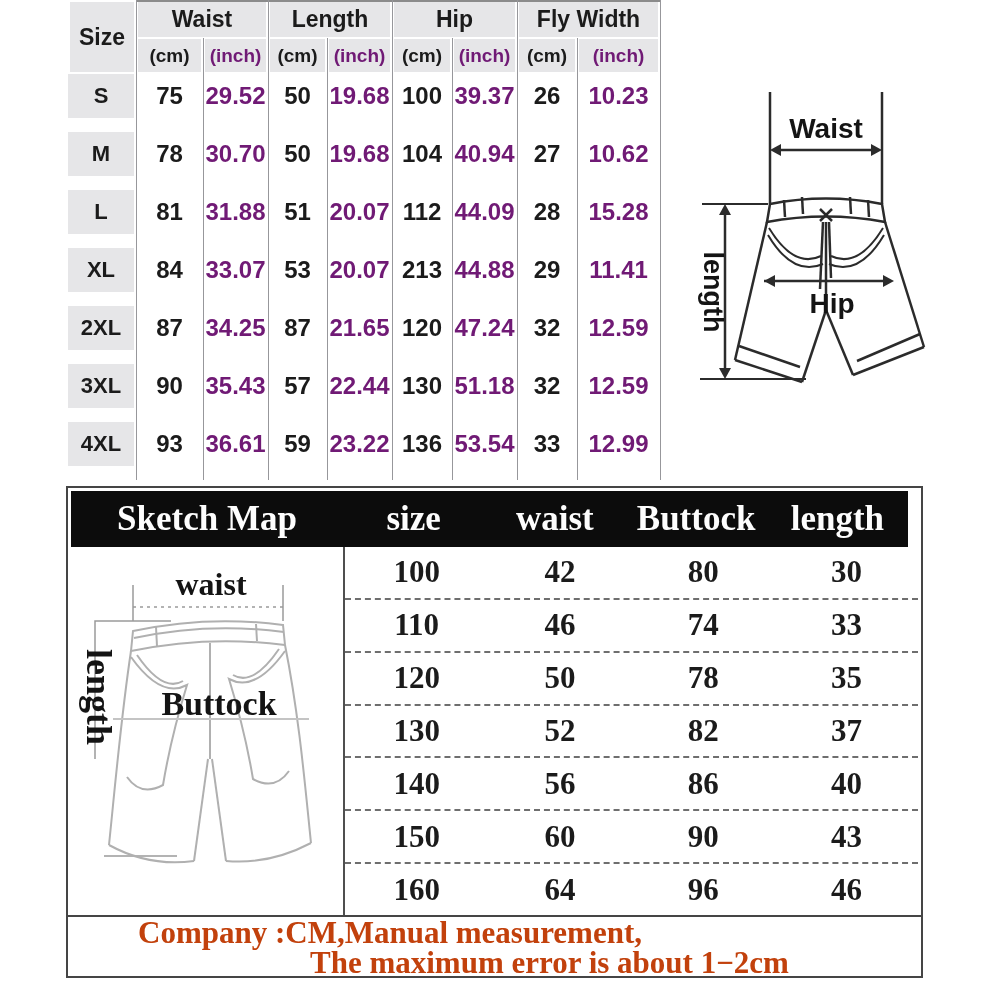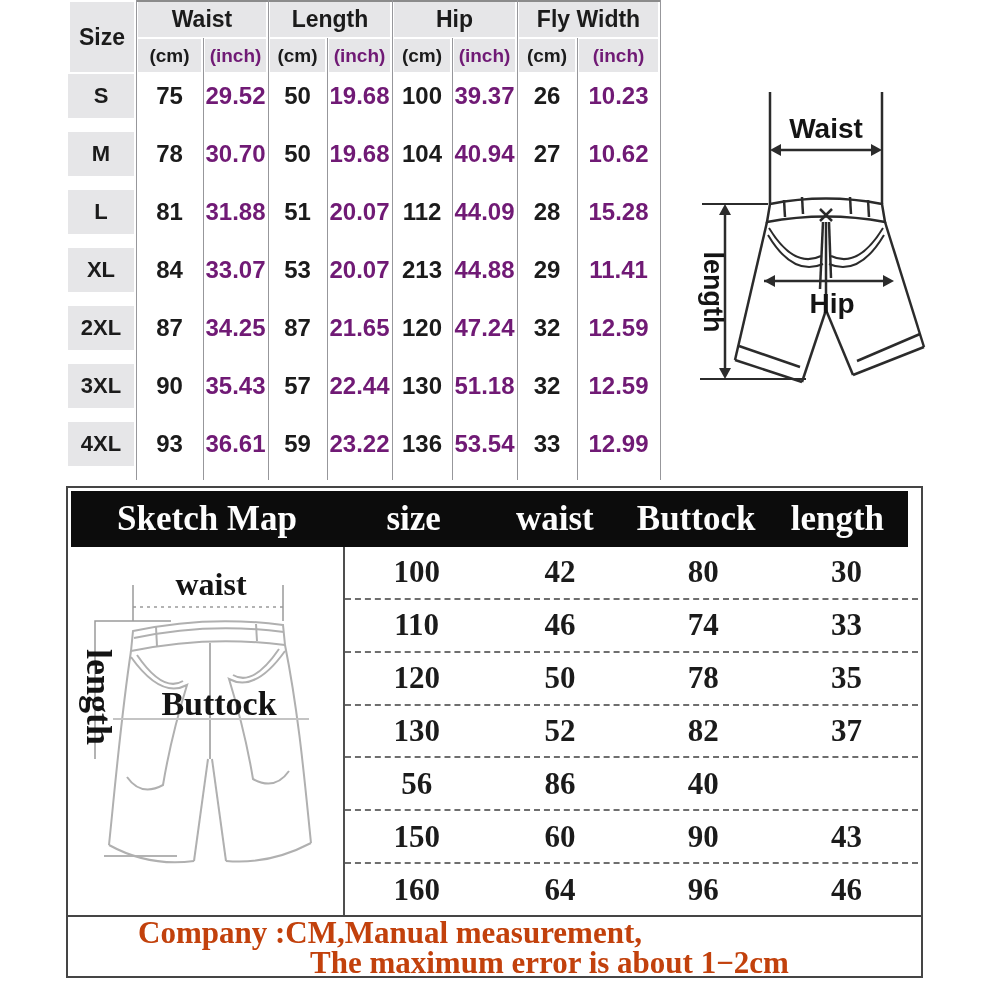--- a/index.html
+++ b/index.html
@@ -246,20 +246,21 @@
             <span>78</span>
             <span>35</span>
           </div>
           <div class="brow">
             <span>130</span>
             <span>52</span>
             <span>82</span>
             <span>37</span>
           </div>
           <div class="brow">
+            <span>140</span>
             <span>56</span>
             <span>86</span>
             <span>40</span>
           </div>
           <div class="brow">
             <span>150</span>
             <span>60</span>
             <span>90</span>
             <span>43</span>
           </div>

